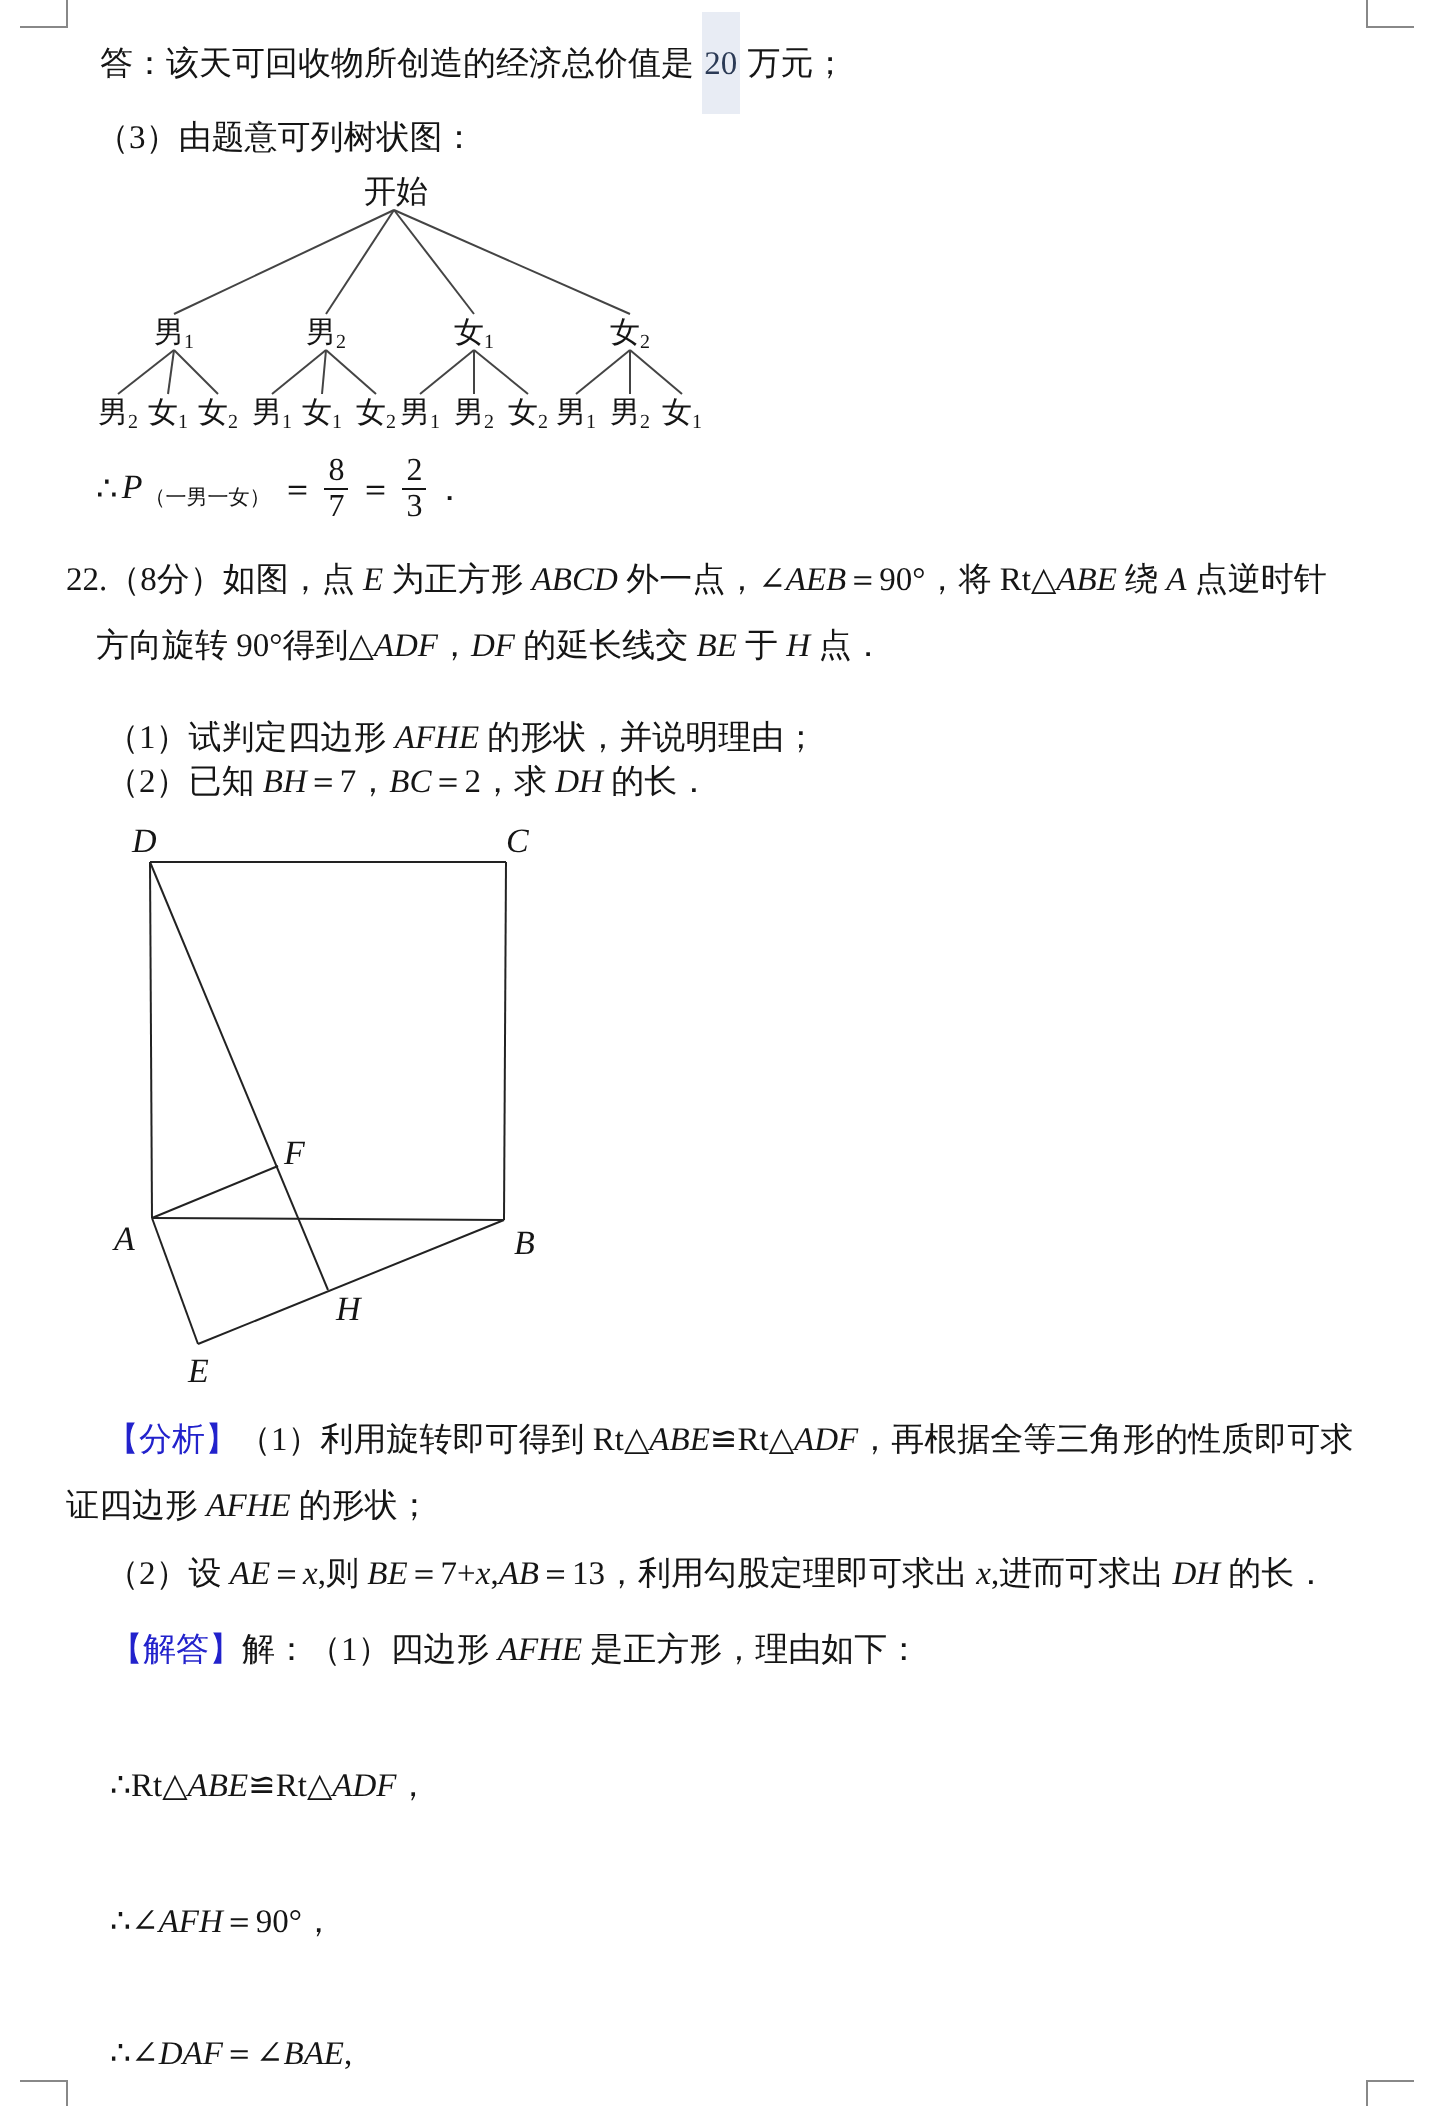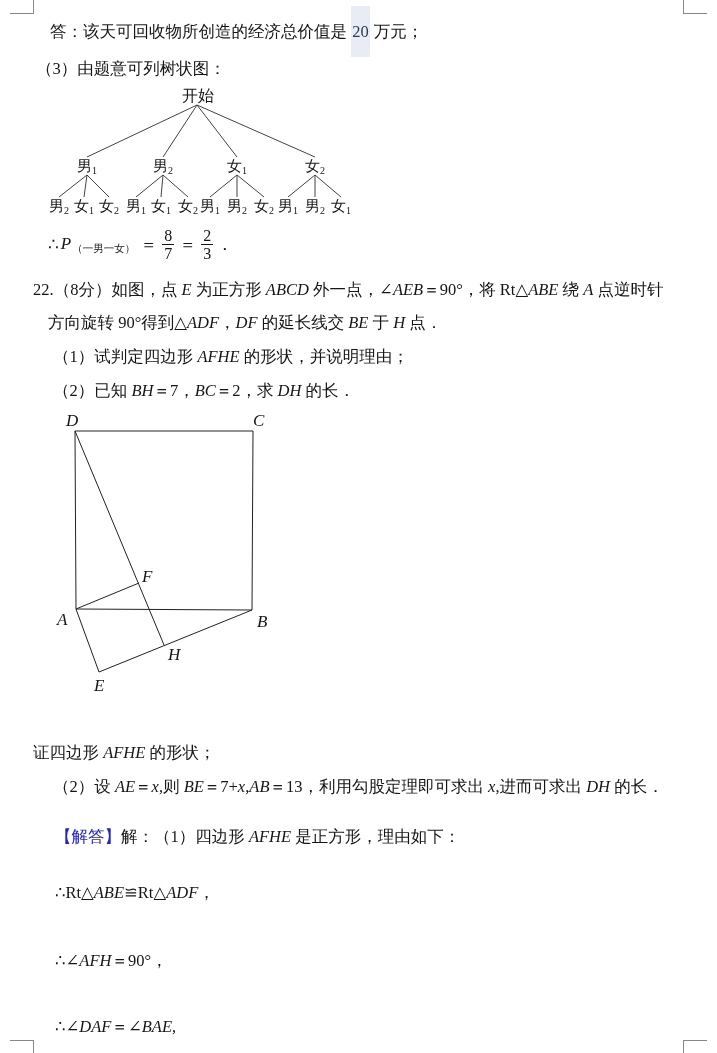--- a/index.html
+++ b/index.html
@@ -9,29 +9,29 @@
     color:#151515;
   }
   .page{position:absolute;left:0;top:0;width:717px;height:1053px;}
   .tline{position:absolute;white-space:nowrap;font-size:16.5px;line-height:20px;}
   .run-cn{font-style:normal;}
   .run-i{font-style:italic;}
   .run-blue{color:#2222cc;}
   .run-ans{color:#2b3a55;background:#e8ecf4;padding:16px 1px;}
   
   .l-answer{left:50px;top:22px;}
-  .l-part3{left:36px;top:59px;}
+  .l-part3{left:48px;top:59px;}
   .l-p22_1{left:33px;top:280px;}
   .l-p22_2{left:48px;top:313px;}
-  .l-p22_3{left:53px;top:347px;text-align:center;}
+  .l-p22_3{left:53px;top:359px;text-align:center;}
   .l-p22_4{left:53px;top:381px;}
   .l-ana_1{left:53px;top:710px;}
   .l-ana_2{left:33px;top:743px;}
   .l-ana_3{left:53px;top:777px;}
-  .l-sol_1{left:55px;top:815px;margin-top:12px;}
+  .l-sol_1{left:55px;top:815px;}
   .l-sol_2{left:55px;top:849px;}
   .l-sol_3{left:55px;top:883px;}
   .l-sol_4{left:55px;top:917px;}
   .l-sol_5{left:55px;top:951px;}
   .l-sol_6{left:55px;top:985px;}
   .l-sol_7{left:55px;top:1017px;}
   
   .formula{position:absolute;left:48px;top:221px;height:46px;display:flex;align-items:center;font-size:17px;}
   .formula .var{font-style:italic;margin-left:2px;}
   .formula .fsub{font-size:10.5px;transform:translateY(5px);margin-left:1px;letter-spacing:0;}
@@ -133,20 +133,21 @@
       <line x1="99" y1="672" x2="252" y2="610" stroke="#222222" stroke-width="1"></line>
       <text x="66" y="426" font-size="17" fill="#151515" font-style="italic">D</text>
       <text x="253" y="426" font-size="17" fill="#151515" font-style="italic">C</text>
       <text x="57" y="625" font-size="17" fill="#151515" font-style="italic">A</text>
       <text x="257" y="627" font-size="17" fill="#151515" font-style="italic">B</text>
       <text x="142" y="582" font-size="17" fill="#151515" font-style="italic">F</text>
       <text x="168" y="660" font-size="17" fill="#151515" font-style="italic">H</text>
       <text x="94" y="691" font-size="17" fill="#151515" font-style="italic">E</text>
     </svg>
 
+  <div class="tline l-ana_1"><span class="run-blue">【分析】</span><span class="run-cn">（1）利用旋转即可得到 Rt△</span><span class="run-i">ABE</span><span class="run-cn">≌Rt△</span><span class="run-i">ADF</span><span class="run-cn">，再根据全等三角形的性质即可求</span></div>
   <div class="tline l-ana_2"><span class="run-cn">证四边形 </span><span class="run-i">AFHE</span><span class="run-cn"> 的形状；</span></div>
   <div class="tline l-ana_3"><span class="run-cn">（2）设 </span><span class="run-i">AE</span><span class="run-cn">＝</span><span class="run-i">x</span><span class="run-cn">,则 </span><span class="run-i">BE</span><span class="run-cn">＝7+</span><span class="run-i">x</span><span class="run-cn">,</span><span class="run-i">AB</span><span class="run-cn">＝13，利用勾股定理即可求出 </span><span class="run-i">x</span><span class="run-cn">,进而可求出 </span><span class="run-i">DH</span><span class="run-cn"> 的长．</span></div>
 
   <div class="tline l-sol_1"><span class="run-blue">【解答】</span><span class="run-cn">解：（1）四边形 </span><span class="run-i">AFHE</span><span class="run-cn"> 是正方形，理由如下：</span></div>
   <div class="tline l-sol_3"><span class="run-cn">∴Rt△</span><span class="run-i">ABE</span><span class="run-cn">≌Rt△</span><span class="run-i">ADF</span><span class="run-cn">，</span></div>
   <div class="tline l-sol_5"><span class="run-cn">∴∠</span><span class="run-i">AFH</span><span class="run-cn">＝90°，</span></div>
   <div class="tline l-sol_7"><span class="run-cn">∴∠</span><span class="run-i">DAF</span><span class="run-cn">＝∠</span><span class="run-i">BAE</span><span class="run-cn">,</span></div>
 
 </div>
 

